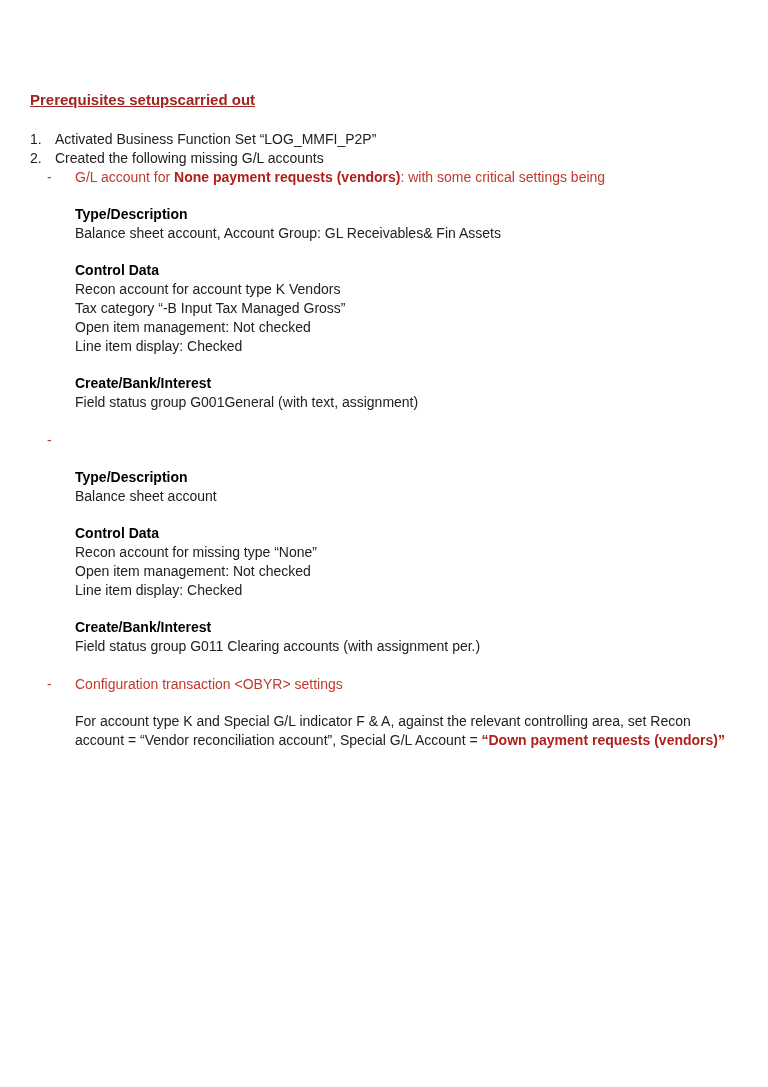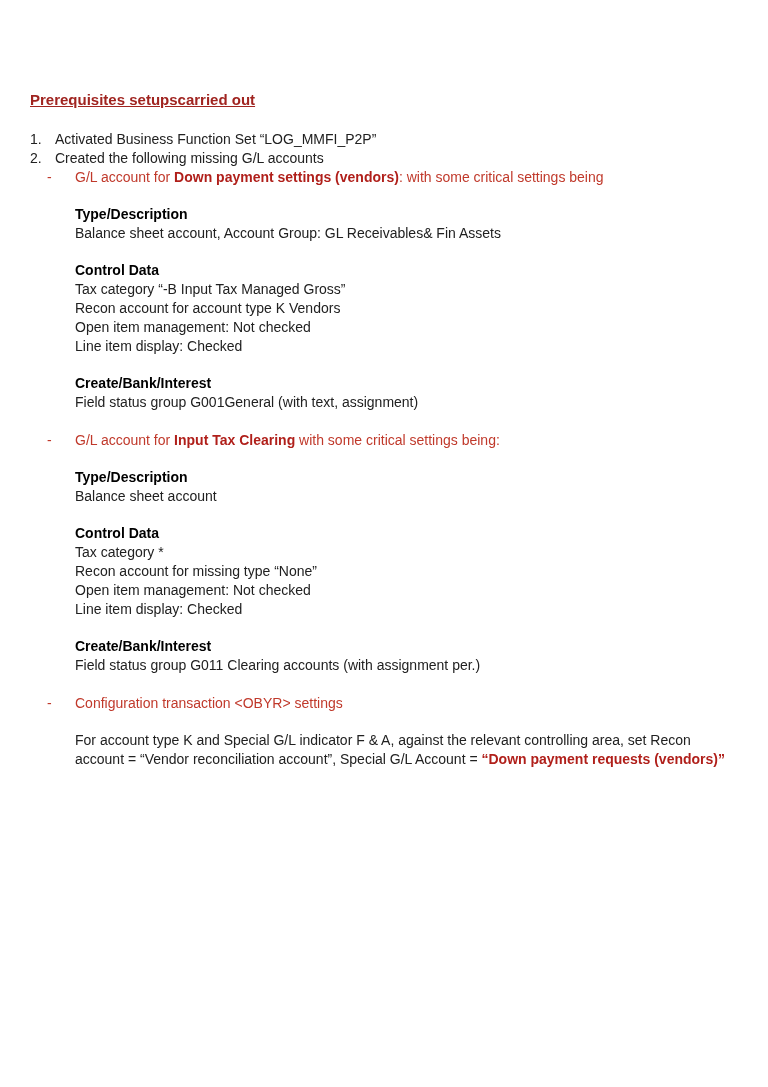--- a/index.html
+++ b/index.html
@@ -51,54 +51,52 @@
       <span>Activated Business Function Set “LOG_MMFI_P2P”</span>
     </div>
     <div class="numbered-item">
       <span class="num">2.</span>
       <span>Created the following missing G/L accounts</span>
     </div>
   </div>
 
   <div class="bullet">
     <span class="dash">-</span>
-    <span><span>G/L account for </span><span class="red-bold">Down payment settings (vendors)</span><span>: with some critical settings being</span></span>
+    <span><span>G/L account for </span><span class="red-bold">None payment requests (vendors)</span><span>: with some critical settings being</span></span>
   </div>
 
   <div class="block">
     <div class="heading">Type/Description</div>
     <div>Balance sheet account, Account Group: GL Receivables&amp; Fin Assets</div>
   </div>
 
   <div class="block">
     <div class="heading">Control Data</div>
+    <div>Recon account for account type K Vendors</div>
     <div>Tax category “-B Input Tax Managed Gross”</div>
-    <div>Recon account for account type K Vendors</div>
     <div>Open item management: Not checked</div>
     <div>Line item display: Checked</div>
   </div>
 
   <div class="block">
     <div class="heading">Create/Bank/Interest</div>
     <div>Field status group G001General (with text, assignment)</div>
   </div>
 
   <div class="bullet spaced">
     <span class="dash">-</span>
-    <span><span>G/L account for </span><span class="red-bold">Input Tax Clearing</span><span> with some critical settings being:</span></span>
   </div>
 
   <div class="block">
     <div class="heading">Type/Description</div>
     <div>Balance sheet account</div>
   </div>
 
   <div class="block">
     <div class="heading">Control Data</div>
-    <div>Tax category *</div>
     <div>Recon account for missing type “None”</div>
     <div>Open item management: Not checked</div>
     <div>Line item display: Checked</div>
   </div>
 
   <div class="block">
     <div class="heading">Create/Bank/Interest</div>
     <div>Field status group G011 Clearing accounts (with assignment per.)</div>
   </div>
 

